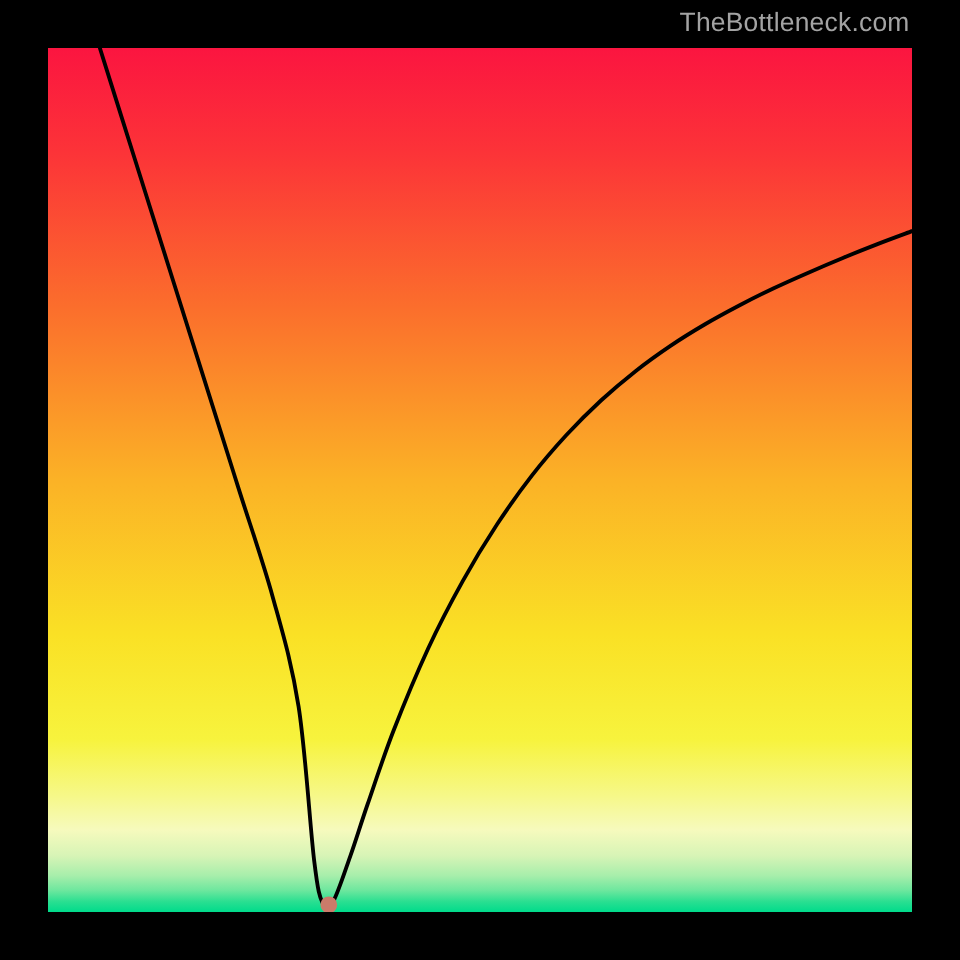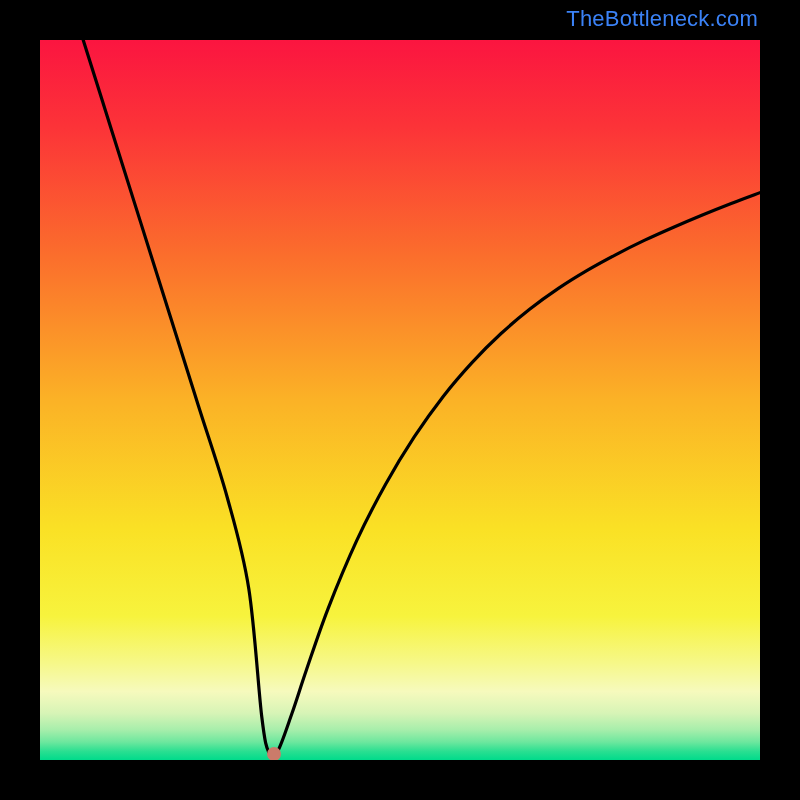--- a/index.html
+++ b/index.html
@@ -26,21 +26,21 @@
     overflow: hidden;
   }
   .gradient-bg {
     position: absolute;
     inset: 0;
   }
   .watermark {
     position: absolute;
     top: 6px;
     right: 42px;
-    color: #3b82f6;
+    color: #a3a3a3;
     font-size: 22px;
     letter-spacing: 0.2px;
     font-weight: 400;
   }
   .curve-svg {
     position: absolute;
     inset: 0;
   }
   .marker {
     position: absolute;

